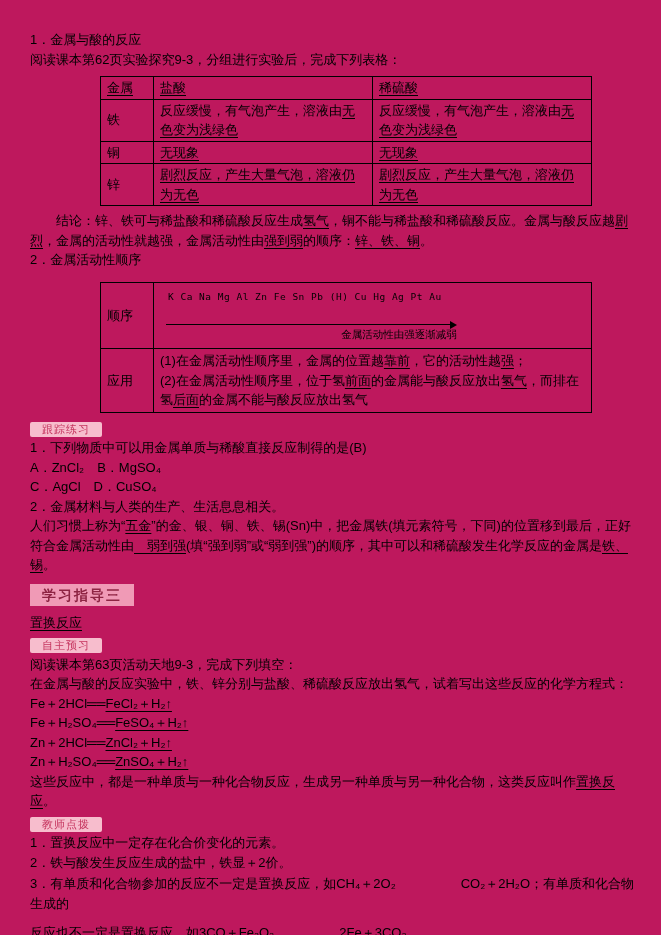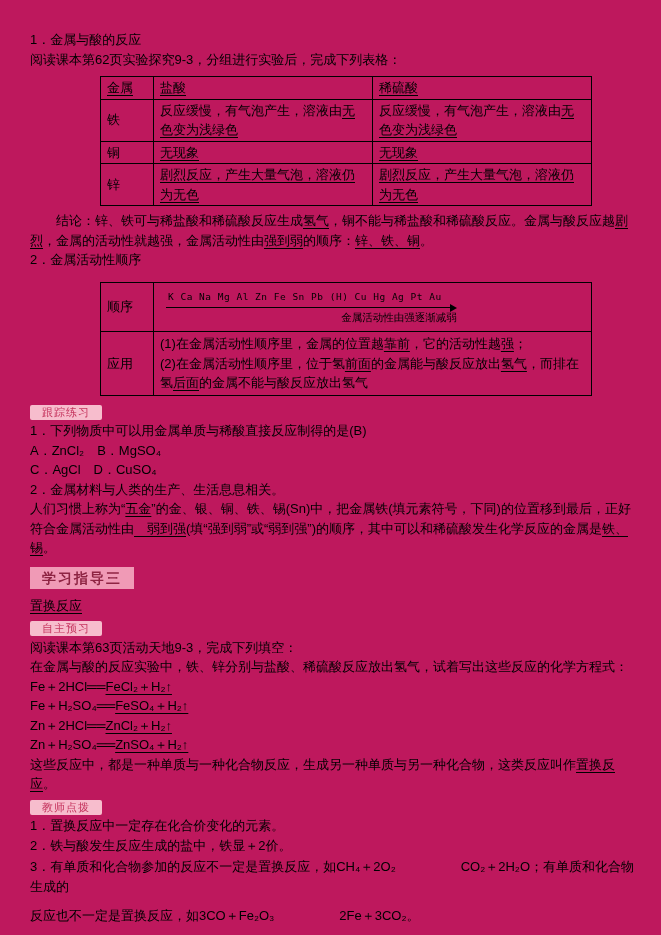--- a/index.html
+++ b/index.html
@@ -17,21 +17,21 @@
         vertical-align:middle;font-size:13px;line-height:1.5;}
   .col-label{width:40px;}
   .tbl1{margin-top:7px;margin-bottom:5px;}
   .conclusion{text-indent:2em;}
   .tbl2{margin-top:12px;margin-bottom:6px;}
   .order-cell{padding:8px 6px 5px 12px;}
   .diagram{display:inline-block;}
   .series-row{display:flex;align-items:flex-end;}
   .series-text{font-family:"DejaVu Sans Mono","Liberation Mono",monospace;
     font-size:9.5px;line-height:1.3;letter-spacing:.5px;
-    border-bottom:1px solid #000;padding:0 8px 4px 2px;}
+    border-bottom:1px solid #000;padding:0 8px 21px 2px;}
   .arrow-head{width:0;height:0;border-left:7px solid #000;
     border-top:4px solid transparent;border-bottom:4px solid transparent;margin-bottom:-4px;}
   .series-caption{font-size:10.5px;text-align:right;margin-top:2px;}
   .app-cell{padding:2px 6px;}
   .badge{display:inline-block;background:var(--badge_bg);color:var(--badge_text);
     font-size:11px;line-height:15px;padding:0 12px;border-radius:2px;letter-spacing:1px;}
   .badge-row{margin-top:3px;}
   .banner{display:inline-block;background:var(--banner_bg);color:var(--banner_text);
     font-weight:bold;font-size:14px;line-height:20px;padding:1px 12px;letter-spacing:2px;}
   .banner-row{margin-top:9px;}

